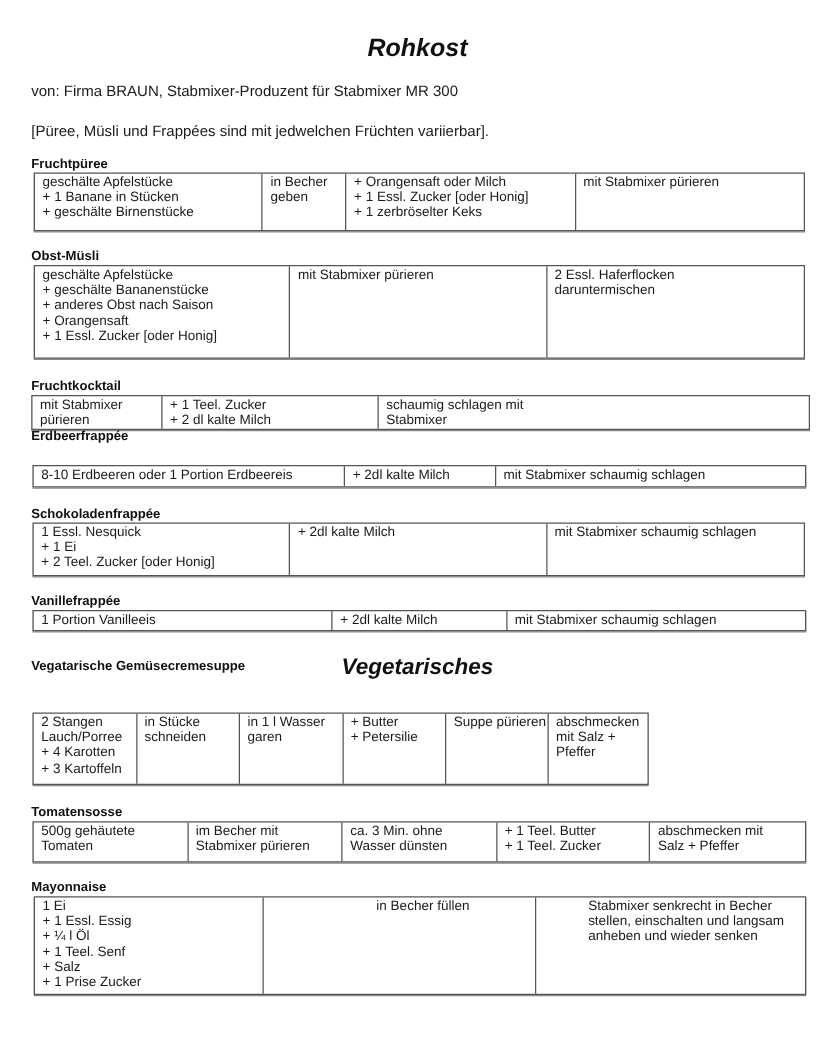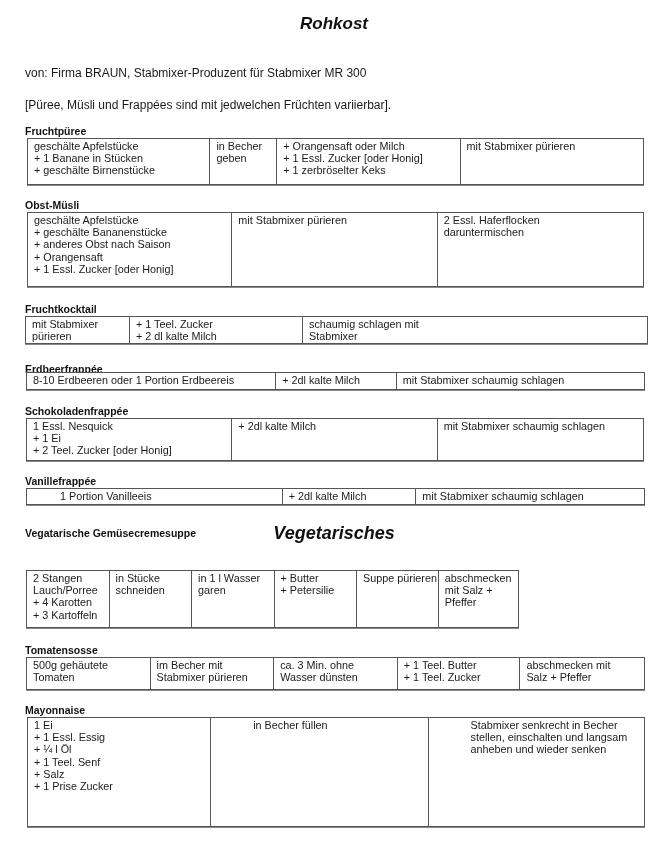--- a/index.html
+++ b/index.html
@@ -17,21 +17,21 @@
     }
     .section-title {
       position: absolute;
       left: 0;
       width: 668px;
       text-align: center;
       font-weight: bold;
       font-style: italic;
       color: #111;
     }
-    #title-rohkost { top: 14px; font-size: 17px; }
+    #title-rohkost { top: 28px; font-size: 20px; }
     #title-veg { top: 523px; font-size: 18px; }
     .para {
       position: absolute;
       left: 25px;
       font-size: 12px;
       color: #1a1a1a;
       white-space: nowrap;
     }
     .recipe-title {
       position: absolute;
@@ -115,21 +115,21 @@
     <div class="cell" style="width: 173px;">
       <span class="line">+ 1 Teel. Zucker</span>
       <span class="line">+ 2 dl kalte Milch</span>
     </div>
     <div class="cell" style="width: 170px;">
       <span class="line">schaumig schlagen mit</span>
       <span class="line">Stabmixer</span>
     </div>
   </div>
 
-<div class="recipe-title" style="left:25px; top:363px;">Erdbeerfrappée</div>
+<div class="recipe-title" style="left:25px; top:343px;">Erdbeerfrappée</div>
 <div class="recipe-table" style="left:26px; top:372px; width:619px; height:18px;">
     <div class="cell" style="width: 250px;">
       <span class="line">8-10 Erdbeeren oder 1 Portion Erdbeereis</span>
     </div>
     <div class="cell" style="width: 121px;">
       <span class="line">+ 2dl kalte Milch</span>
     </div>
     <div class="cell" style="width: 248px;">
       <span class="line">mit Stabmixer schaumig schlagen</span>
     </div>
@@ -144,21 +144,21 @@
     </div>
     <div class="cell" style="width: 206px;">
       <span class="line">+ 2dl kalte Milch</span>
     </div>
     <div class="cell" style="width: 206px;">
       <span class="line">mit Stabmixer schaumig schlagen</span>
     </div>
   </div>
 
 <div class="recipe-title" style="left:25px; top:475px;">Vanillefrappée</div>
-<div class="recipe-table" style="left:26px; top:488px; width:619px; height:17px;padding-left:27px;">
+<div class="recipe-table" style="left:26px; top:488px; width:619px; height:17px;">
     <div class="cell" style="width: 240px;">
       <span class="line">1 Portion Vanilleeis</span>
     </div>
     <div class="cell" style="width: 140px;">
       <span class="line">+ 2dl kalte Milch</span>
     </div>
     <div class="cell" style="width: 239px;">
       <span class="line">mit Stabmixer schaumig schlagen</span>
     </div>
   </div>
@@ -213,30 +213,30 @@
       <span class="line">+ 1 Teel. Butter</span>
       <span class="line">+ 1 Teel. Zucker</span>
     </div>
     <div class="cell" style="width: 124px;">
       <span class="line">abschmecken mit</span>
       <span class="line">Salz + Pfeffer</span>
     </div>
   </div>
 
 <div class="recipe-title" style="left:25px; top:704px;">Mayonnaise</div>
-<div class="recipe-table" style="left:27px; top:717px; width:618px; height:110px;gap:36px;">
+<div class="recipe-table" style="left:27px; top:717px; width:618px; height:79px;gap:36px;">
     <div class="cell" style="width: 208px;">
       <span class="line">1 Ei</span>
       <span class="line">+ 1 Essl. Essig</span>
       <span class="line">+ ¼ l Öl</span>
       <span class="line">+ 1 Teel. Senf</span>
       <span class="line">+ Salz</span>
       <span class="line">+ 1 Prise Zucker</span>
     </div>
-    <div class="cell" style="width: 206px;">
+    <div class="cell" style="width: 206px; text-align: center;">
       <span class="line">in Becher füllen</span>
     </div>
     <div class="cell" style="width: 204px;">
       <span class="line">Stabmixer senkrecht in Becher</span>
       <span class="line">stellen, einschalten und langsam</span>
       <span class="line">anheben und wieder senken</span>
     </div>
   </div>
 
 </body></html>

